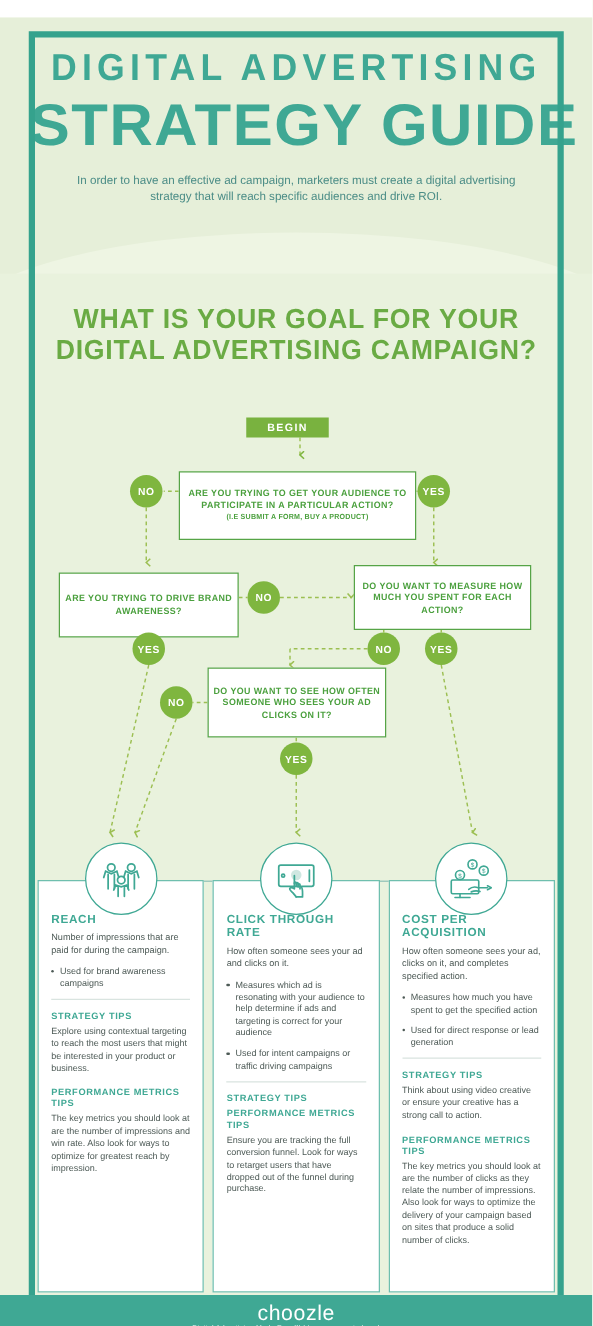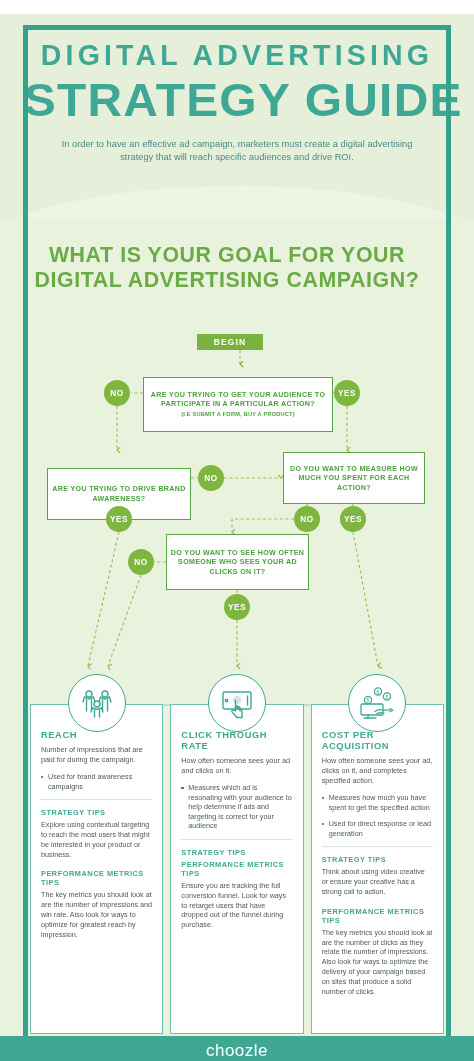--- a/index.html
+++ b/index.html
@@ -74,21 +74,21 @@
     position: absolute;
     left: -40px; top: 172px;
     width: 554px; height: 80px;
     background: #eef5e3;
     border-radius: 50% 50% 0 0 / 100% 100% 0 0;
   }
 
   
   .goal-wrap {
     position: absolute;
-    left: 24px; top: 228px;
+    left: 34px; top: 228px;
     width: 406px;
     text-align: center;
   }
   .goal-line {
     font-family: "Liberation Sans Narrow", "Liberation Sans", sans-serif;
     font-size: 22px;
     font-weight: bold;
     color: #6aab44;
     letter-spacing: 0.6px;
     line-height: 25px;
@@ -141,21 +141,21 @@
     transform: scaleX(0.96);
   }
   .qbox .qsub {
     display: block;
     font-size: 5.9px;
     letter-spacing: 0.2px;
     margin-top: 1px;
   }
 
   #qbox1 { left: 143px; top: 363px; width: 190px; height: 55px; }
-  #qbox2 { left: 47px;  top: 454px; width: 144px; height: 52px; }
+  #qbox2 { left: 47px;  top: 444px; width: 144px; height: 52px; }
   #qbox3 { left: 283px; top: 438px; width: 142px; height: 52px; }
   #qbox4 { left: 166px; top: 520px; width: 143px; height: 56px; }
 
   .badge {
     position: absolute;
     width: 26px; height: 26px;
     border-radius: 50%;
     background: #7fb63f;
     color: #ffffff;
     font-family: "Liberation Sans Narrow", "Liberation Sans", sans-serif;
@@ -419,20 +419,21 @@
           <path d="M17.5 20.5 C17.5 19.3 19 19.3 19 20.5 L19 23"></path>
           <path d="M19 21 C19 19.9 20.5 19.9 20.5 21 L20.5 23.5"></path>
           <path d="M20.5 21.8 C20.5 20.8 22 20.8 22 21.8 L22 25"></path>
           <path d="M19 31.5 L24 31.5 C24 28 24.5 25 23 23.5"></path>
         </svg>
       </div>
       <div class="col-title">CLICK THROUGH RATE</div>
       <div class="col-desc">How often someone sees your ad and clicks on it.</div>
       <ul class="col-bullets">
         <li>Measures which ad is resonating with your audience to help determine if ads and targeting is correct for your audience</li>
+        <li>Used for intent campaigns or traffic driving campaigns</li>
       </ul>
       <div class="col-sep"></div>
       <div class="tip-head">STRATEGY TIPS</div>
       <div class="tip-head">PERFORMANCE METRICS TIPS</div>
       <div class="tip-body">Ensure you are tracking the full conversion funnel. Look for ways to retarget users that have dropped out of the funnel during purchase.</div>
     </div>
 
     <div class="col">
       <div class="col-icon">
         <svg width="40" height="34" viewBox="0 0 40 34" fill="none" stroke="#3fa894" stroke-width="1.3" stroke-linecap="round" stroke-linejoin="round">

